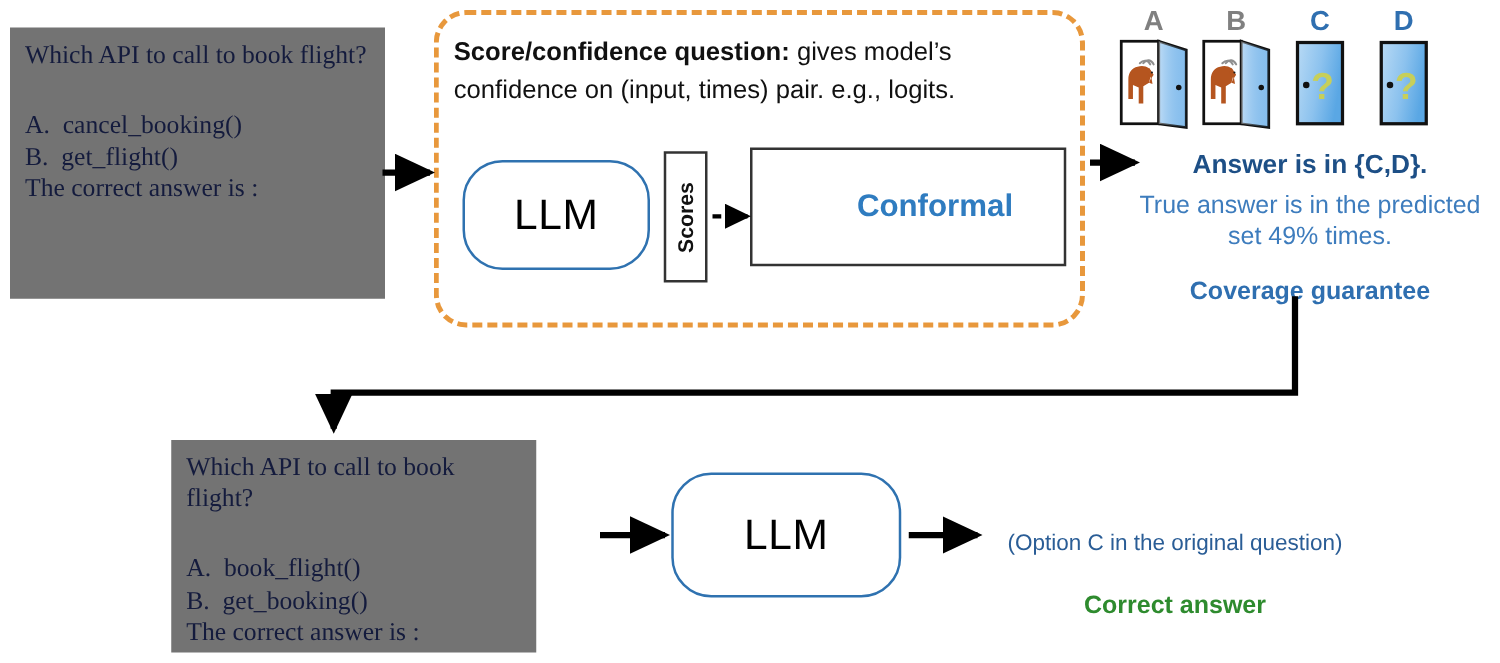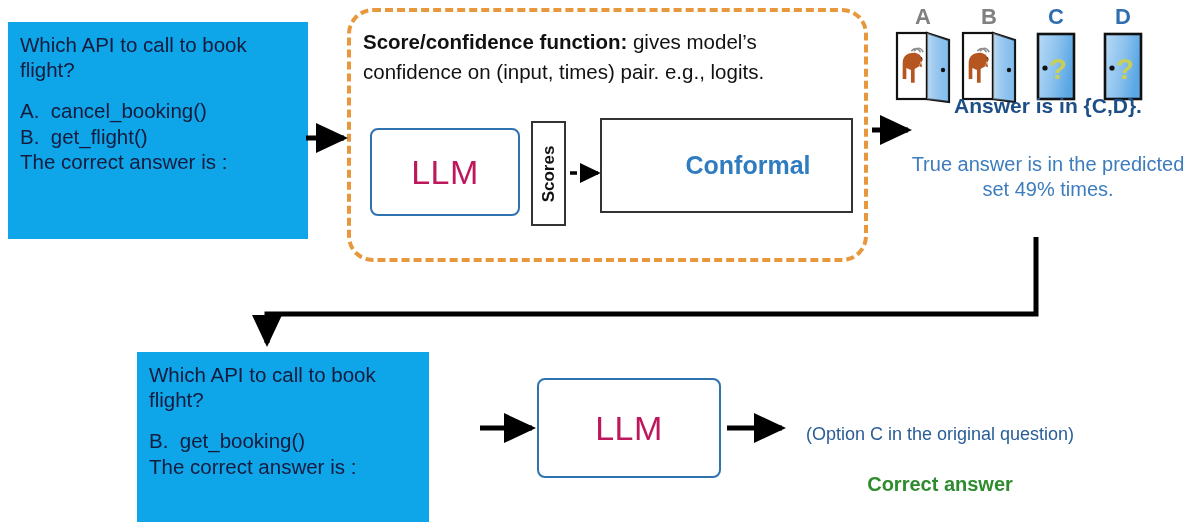--- a/index.html
+++ b/index.html
@@ -1,41 +1,41 @@
 <!DOCTYPE html>
 <html><head>
 <meta charset="utf-8">
 <style>
   html,body{margin:0;padding:0;background:#ffffff;}
   body{width:1200px;height:530px;position:relative;overflow:hidden;
        font-family:"Liberation Sans",sans-serif;}
   .stage{position:absolute;left:0;top:0;width:1200px;height:530px;}
 
   
-  .prompt{position:absolute;background:#0ea5e9;color:#141b3d;
-          font-family:Liberation Sans, sans-serif;box-sizing:border-box;}
+  .prompt{position:absolute;background:#737373;color:#141b3d;
+          font-family:Liberation Serif, serif;box-sizing:border-box;}
   .prompt .q{font-size:20.5px;line-height:25px;}
-  .prompt .opts{margin-top:16px;font-size:20.5px;line-height:25.5px;}
+  .prompt .opts{margin-top:31px;font-size:20.5px;line-height:25.5px;}
   .prompt .opt{white-space:pre;}
   .prompt .tail{font-size:20.5px;line-height:25px;}
 
   #prompt-top{left:8px;top:22px;width:300px;height:217px;padding:10px 12px 0 12px;}
   #prompt-bottom{left:137px;top:352px;width:292px;height:170px;padding:10px 12px 0 12px;}
 
   
   #cp-panel{position:absolute;left:347px;top:8px;width:521px;height:254px;
             border:4px dashed #e8983c;border-radius:26px;box-sizing:border-box;background:transparent;}
   #cp-caption{position:absolute;left:363px;top:27px;width:495px;
               font-size:20.5px;line-height:30px;color:#111111;}
   #cp-caption b{font-weight:bold;}
 
   
-  .llm{position:absolute;border:2.5px solid #2f72b0;border-radius:8px;background:#ffffff;
+  .llm{position:absolute;border:2.5px solid #2f72b0;border-radius:32px;background:#ffffff;
        display:flex;align-items:center;justify-content:center;
-       color:#be185d;font-size:34px;letter-spacing:.5px;box-sizing:border-box;}
+       color:#000000;font-size:34px;letter-spacing:.5px;box-sizing:border-box;}
   #llm-top{left:370px;top:128px;width:150px;height:88px;}
   #llm-bottom{left:537px;top:378px;width:184px;height:100px;}
 
   
   #scores-box{position:absolute;left:531px;top:121px;width:35px;height:105px;
               border:2px solid #333;background:#fff;box-sizing:border-box;}
   #scores-box span{position:absolute;left:50%;top:50%;
                    transform:translate(-50%,-50%) rotate(-90deg);
                    font-size:17px;font-weight:bold;color:#111;white-space:nowrap;}
 
@@ -48,21 +48,21 @@
   
   #doors{position:absolute;left:893px;top:6px;width:260px;height:98px;}
   .door-unit{position:absolute;top:0;width:60px;height:98px;}
   .door-letter{position:absolute;top:0;left:0;width:60px;text-align:center;
                font-size:22px;font-weight:bold;line-height:22px;}
   .letter-gray{color:#808080;}
   .letter-blue{color:#2f6fb0;}
   .door-art{position:absolute;top:24px;left:0;width:60px;height:74px;}
 
   
-  #answer-set{position:absolute;left:903px;top:94px;width:290px;text-align:center;
+  #answer-set{position:absolute;left:903px;top:120px;width:290px;text-align:center;
               font-size:21px;font-weight:bold;color:#1d4f86;}
   #coverage-desc{position:absolute;left:903px;top:152px;width:290px;text-align:center;
                  font-size:20px;line-height:25px;color:#3d7cbd;}
   #coverage-label{position:absolute;left:903px;top:222px;width:290px;text-align:center;
                   font-size:20px;font-weight:bold;color:#2f6fb0;}
 
   
   #final-answer{position:absolute;left:770px;top:392px;width:340px;text-align:center;
                 font-size:25px;color:#2a5d96;}
   #final-note{position:absolute;left:755px;top:424px;width:370px;text-align:center;
@@ -81,21 +81,21 @@
     <div class="q">Which API to call to book flight?</div>
     <div class="opts">
       <div class="opt">A.  cancel_booking()</div>
       <div class="opt">B.  get_flight()</div>
     </div>
     <div class="tail">The correct answer is :</div>
   </div>
 
   <div id="cp-panel"></div>
   <div id="cp-caption">
-    <b>Score/confidence function:</b><span> gives model’s confidence on (input, times) pair. e.g., logits.</span>
+    <b>Score/confidence question:</b><span> gives model’s confidence on (input, times) pair. e.g., logits.</span>
   </div>
 
   <div class="llm" id="llm-top">
     <span>LLM</span>
   </div>
 
   <div id="scores-box">
     <span>Scores</span>
   </div>
 
@@ -181,24 +181,26 @@
             <stop offset="55%" stop-color="#8cc2ee"></stop>
             <stop offset="100%" stop-color="#5aa7e4"></stop>
           </linearGradient>
         </defs>
       </svg>
     </div>
   </div>
 
   <div id="answer-set">Answer is in {C,D}.</div>
   <div id="coverage-desc">True answer is in the predicted set 49% times.</div>
+  <div id="coverage-label">Coverage guarantee</div>
 
   <div class="prompt" id="prompt-bottom">
     <div class="q">Which API to call to book flight?</div>
     <div class="opts">
+      <div class="opt">A.  book_flight()</div>
       <div class="opt">B.  get_booking()</div>
     </div>
     <div class="tail">The correct answer is :</div>
   </div>
 
   <div class="llm" id="llm-bottom">
     <span>LLM</span>
   </div>
 
   <div id="final-correct">Correct answer</div>

